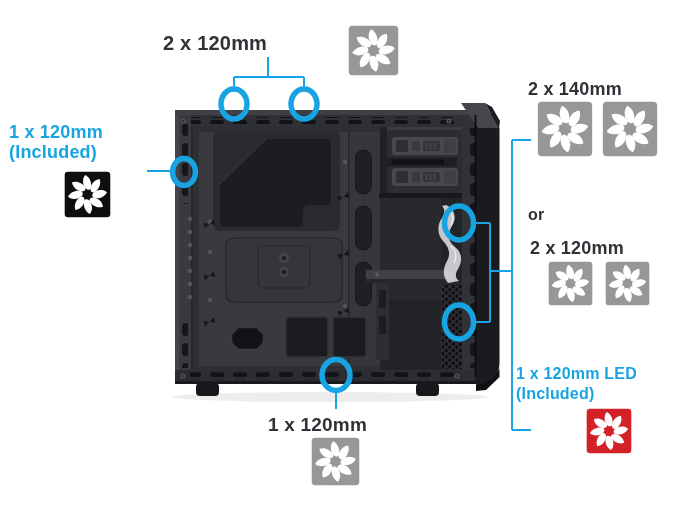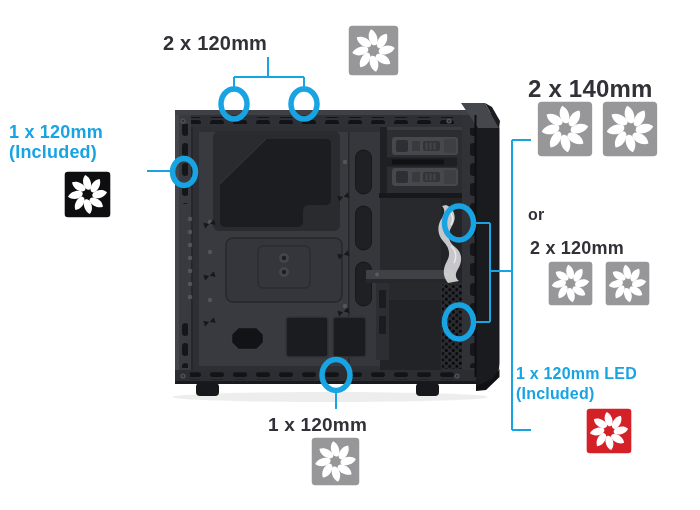--- a/index.html
+++ b/index.html
@@ -206,21 +206,21 @@
     </g>
   </svg>
 
   <div class="lbl dark" style="left:163px;top:33px;width:210px;font-size:20px;">2 x 120mm</div>
 
   <div class="lbl accent" style="left:9px;top:122px;width:155px;font-size:18px;">
     <div>1 x 120mm</div>
     <div>(Included)</div>
   </div>
 
-  <div class="lbl dark" style="left:528px;top:79px;width:140px;font-size:24px;">2 x 140mm</div>
+  <div class="lbl dark" style="left:528px;top:79px;width:140px;font-size:18px;">2 x 140mm</div>
 
   <div class="lbl dark" style="left:528px;top:205px;width:140px;font-size:16px;">or</div>
 
   <div class="lbl dark" style="left:530px;top:238px;width:140px;font-size:18px;">2 x 120mm</div>
 
   <div class="lbl accent" style="left:516px;top:364px;width:185px;font-size:16px;">
     <div>1 x 120mm LED</div>
     <div>(Included)</div>
   </div>
 

